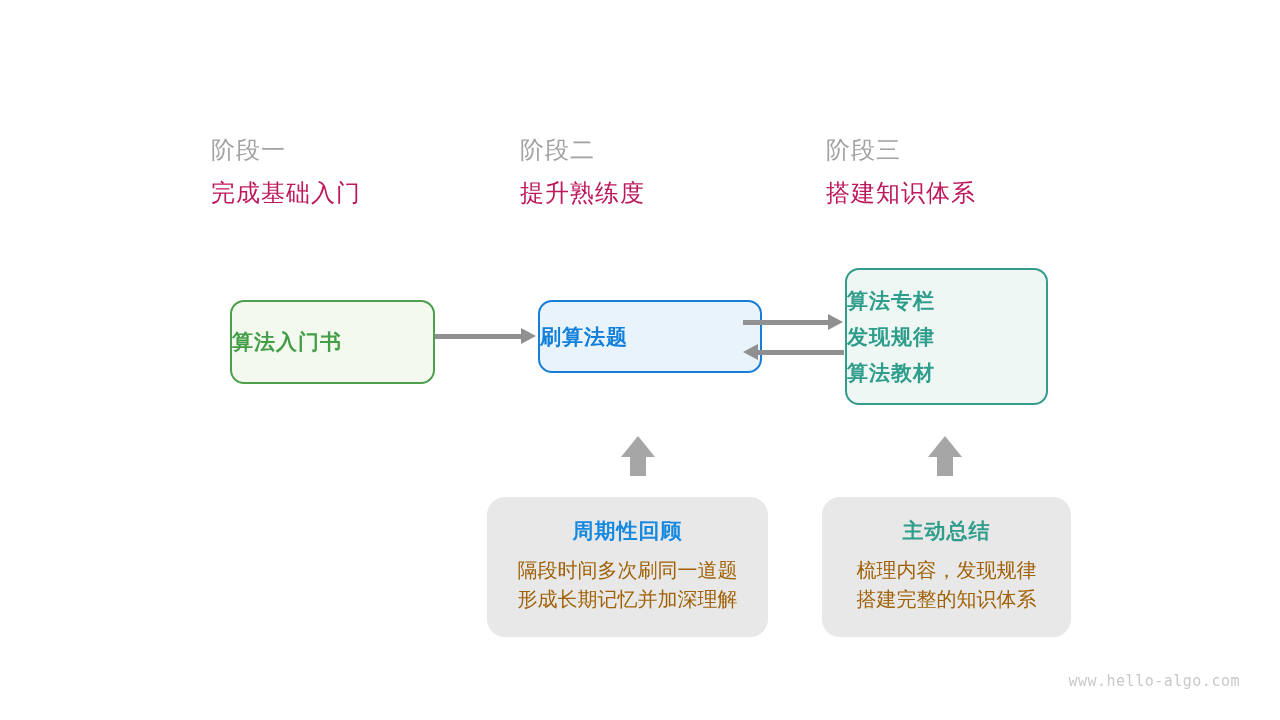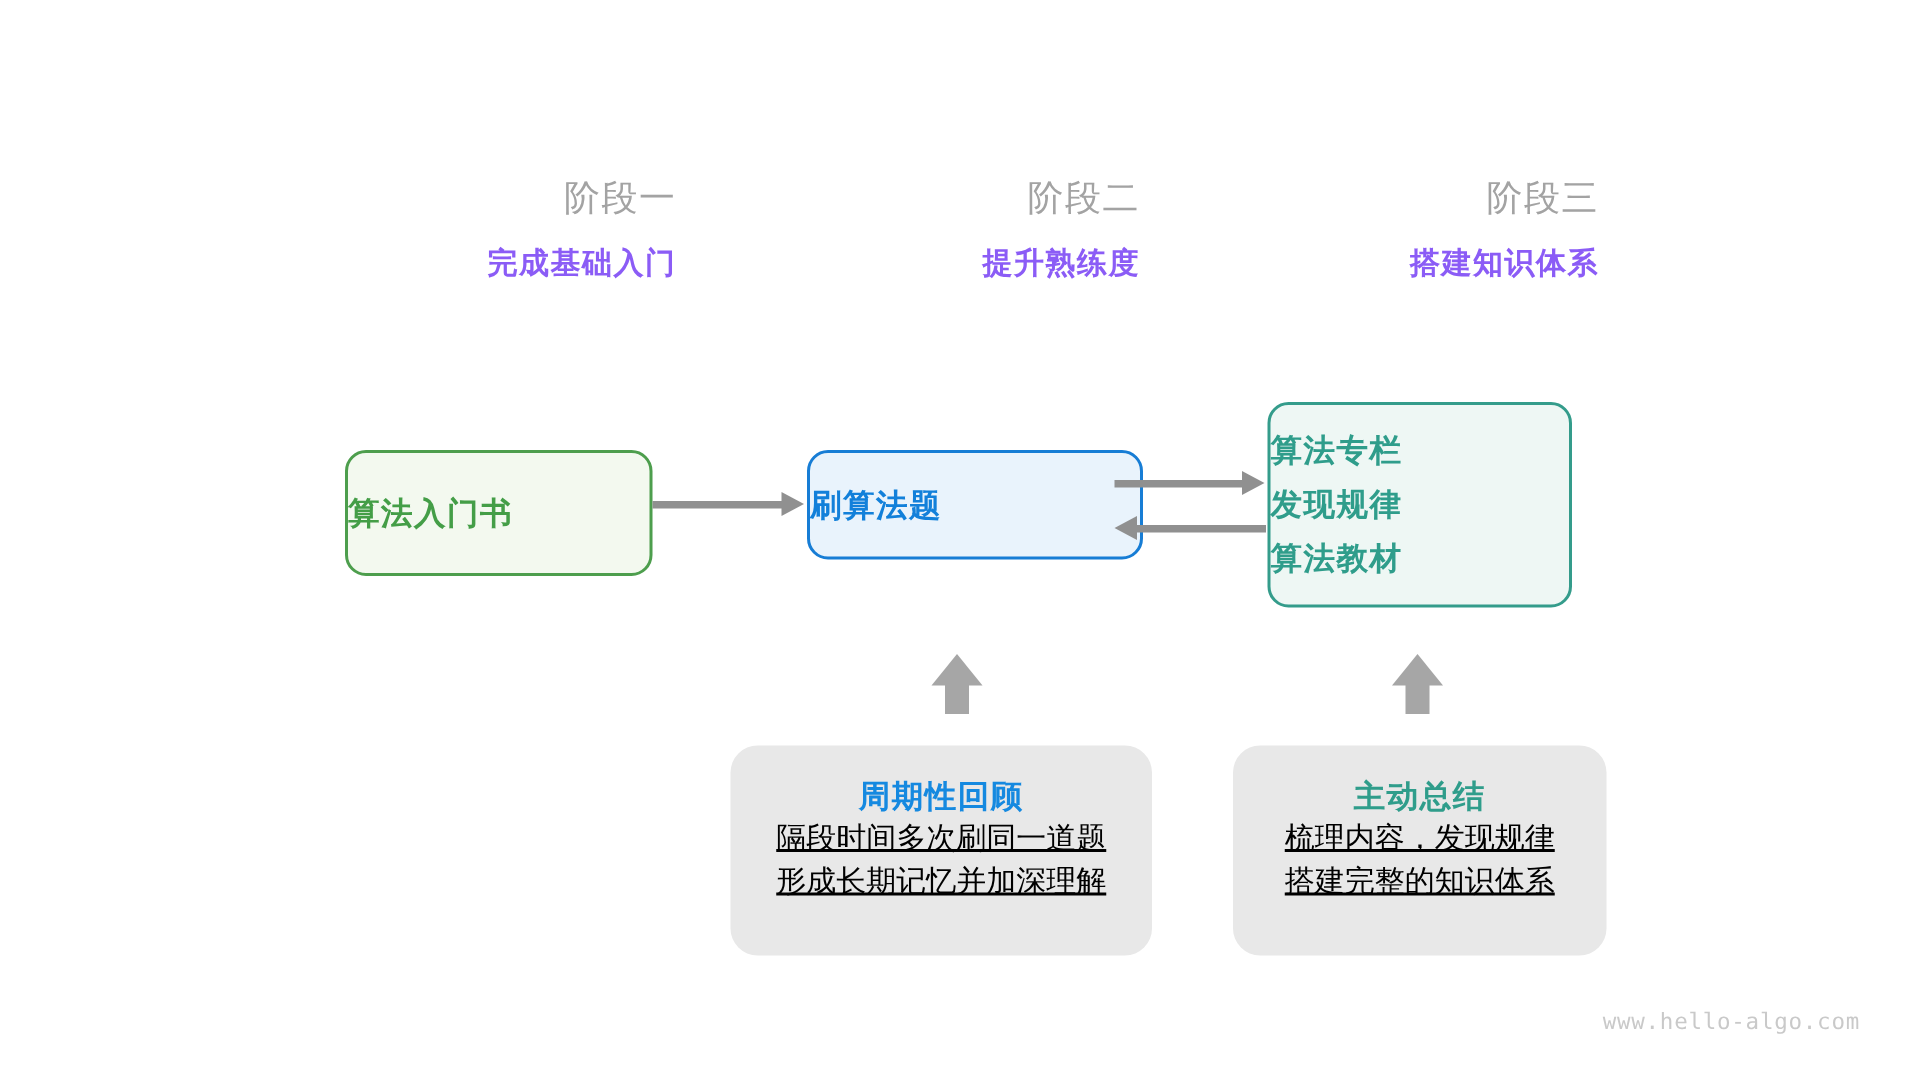--- a/index.html
+++ b/index.html
@@ -7,36 +7,36 @@
     position: relative;
     width: 1280px;
     height: 720px;
     background: #ffffff;
     overflow: hidden;
     font-family: "Liberation Sans", "DejaVu Sans", sans-serif;
   }
   
   .phase {
     position: absolute;
-    top: 120px;
+    top: 137px;
     width: 240px;
-    text-align: right;
+    text-align: left;
   }
   .phase-title {
     font-size: 24px;
     line-height: 26px;
     color: #a3a3a3;
     letter-spacing: 1px;
   }
   .phase-subtitle {
     margin-top: 17px;
-    font-size: 20px;
+    font-size: 24px;
     line-height: 26px;
-    font-weight: bold;
-    color: #8b5cf6;
+    font-weight: normal;
+    color: #be185d;
     letter-spacing: 1px;
   }
   
   .node {
     position: absolute;
     box-sizing: border-box;
     border-radius: 14px;
     display: flex;
     flex-direction: column;
     justify-content: center;
@@ -111,24 +111,24 @@
   .note-2 { left: 822px; width: 249px; }
   .note-title {
     margin-top: 20px;
     font-size: 21px;
     font-weight: bold;
     letter-spacing: 1px;
   }
   .note-title-blue { color: #1589e0; }
   .note-title-teal { color: #2f9d8b; }
   .note-body {
+    margin-top: 11px;
     font-size: 20px;
     line-height: 29px;
-    color: #000000;
-    text-decoration: underline;
+    color: #a16207;
   }
   
   .watermark {
     position: absolute;
     top: 672px;
     right: 40px;
     font-family: "DejaVu Sans Mono", "Liberation Mono", monospace;
     font-size: 15px;
     color: #c9c9c9;
     letter-spacing: 0.5px;

